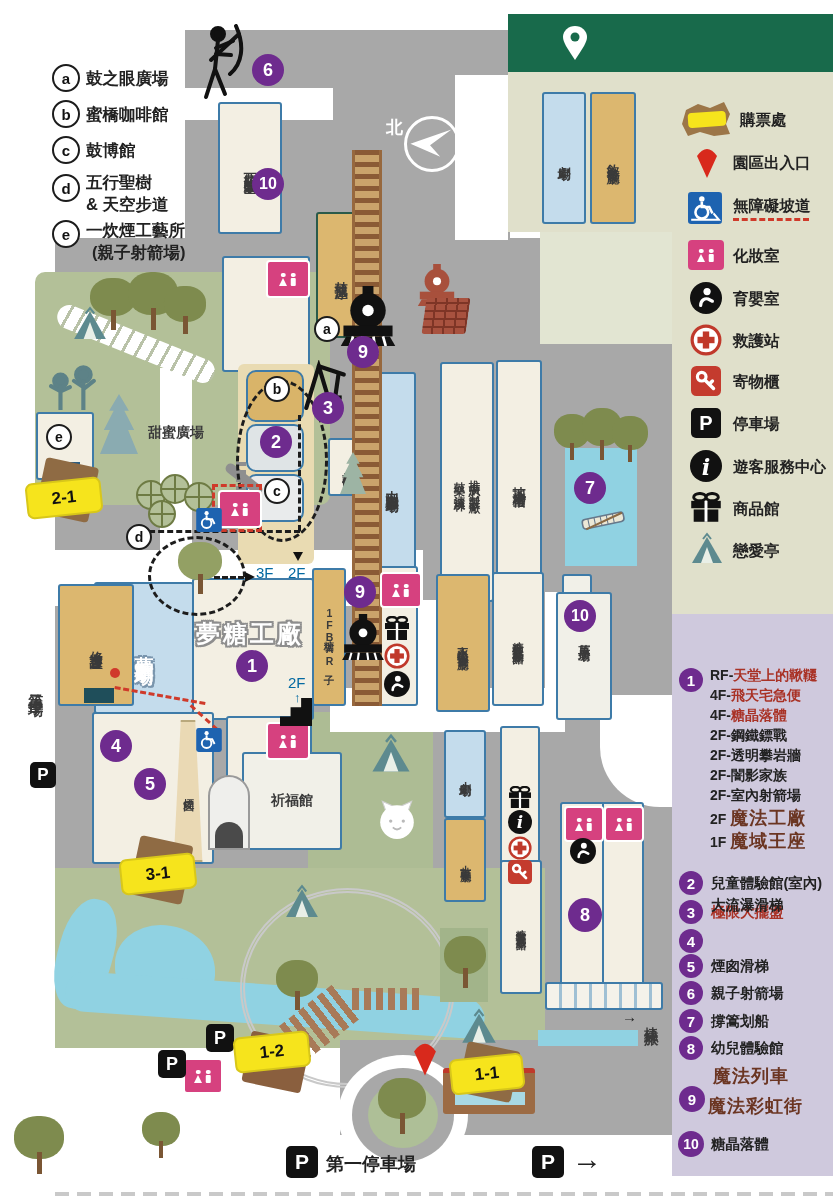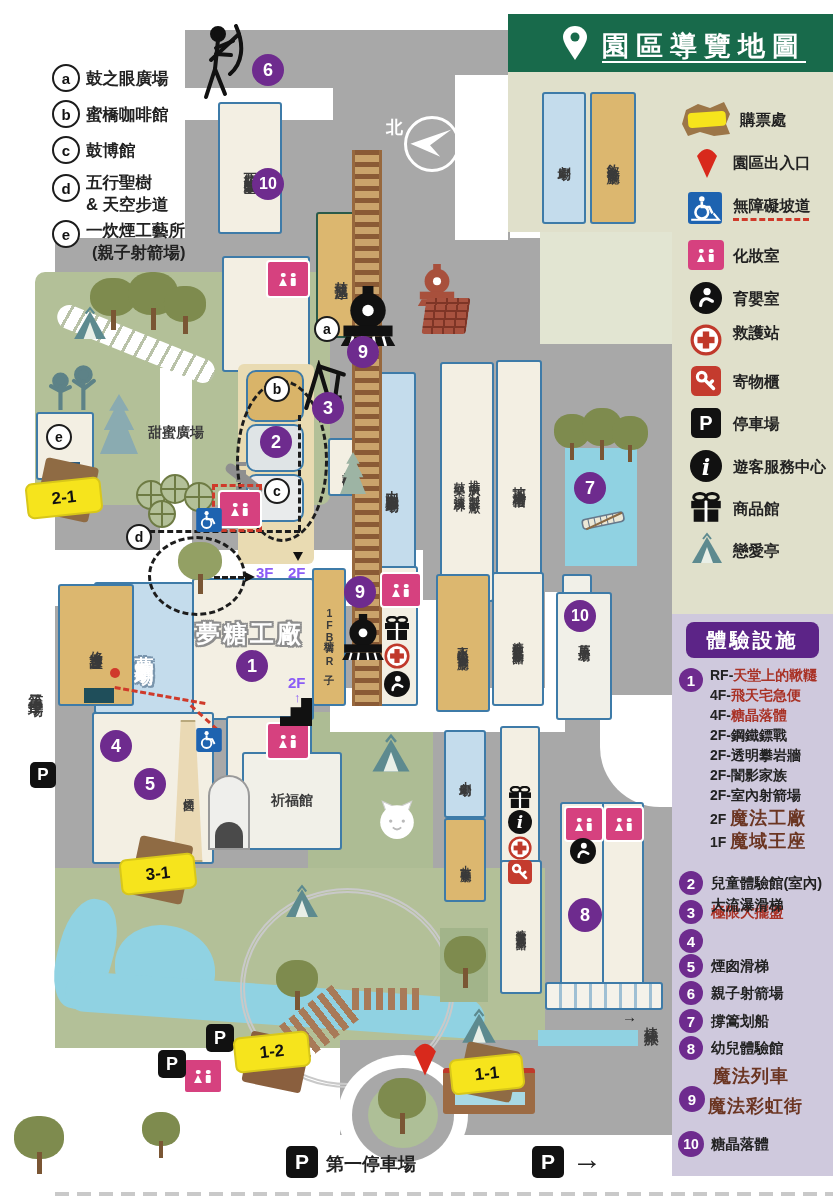--- a/index.html
+++ b/index.html
@@ -31,21 +31,21 @@
   .tree{position:absolute;z-index:30}
   .tree .fol{position:absolute;left:0;top:0;width:100%;height:74%;background:#7e8b4e;border-radius:46%}
   .tree .trk{position:absolute;left:45%;bottom:0;width:11%;height:38%;background:#7a5634}
   .pine{position:absolute;background:#8aabb1;z-index:30;
         clip-path:polygon(50% 0,76% 28%,64% 28%,90% 60%,74% 60%,100% 100%,0 100%,26% 60%,10% 60%,36% 28%,24% 28%)}
   .dline{position:absolute;border-top:3px dashed #1c1c1c;z-index:36}
   .dell{position:absolute;border:3px dashed #1c1c1c;border-radius:50%;z-index:36}
   .rline{position:absolute;border-top:3px dashed #cf3a2a;z-index:36}
   .arr-r{position:absolute;width:0;height:0;border-top:5px solid transparent;border-bottom:5px solid transparent;border-left:10px solid #111;z-index:37}
   .arr-d{position:absolute;width:0;height:0;border-left:5px solid transparent;border-right:5px solid transparent;border-top:9px solid #111;z-index:37}
-  .flab{position:absolute;font-weight:700;font-size:15px;color:#8b5cf6;z-index:37}
+  .flab{position:absolute;font-weight:400;font-size:15px;color:#0369a1;z-index:37}
   .paint{color:#fff;font-weight:800;letter-spacing:3px;
      text-shadow:2px 0 0 #8e8e8e,-2px 0 0 #8e8e8e,0 2px 0 #8e8e8e,0 -2px 0 #8e8e8e,2px 2px 0 #8e8e8e,-2px -2px 0 #8e8e8e,2px -2px 0 #8e8e8e,-2px 2px 0 #8e8e8e;}
   .paintb{color:#fff;font-weight:800;letter-spacing:4px;
      text-shadow:2px 0 0 #7a95ad,-2px 0 0 #7a95ad,0 2px 0 #7a95ad,0 -2px 0 #7a95ad,2px 2px 0 #7a95ad,-2px -2px 0 #7a95ad;}
   .magic{color:#6b3522;font-weight:800;letter-spacing:1px}
   .red{color:#a93226;font-weight:bold}
   .k{color:#222;font-weight:bold}
   .pre{color:#222;font-weight:bold}
   .lrow-label{font-size:15.5px;font-weight:bold;color:#222}
   .p1line{line-height:20px;font-size:14px;white-space:nowrap}
@@ -539,21 +539,20 @@
   </div>
 
   <div class="a" style="left:508px;top:72px;width:325px;height:160px;background:#e0e0cb;z-index:55"></div>
   <div class="a" style="left:672px;top:232px;width:161px;height:382px;background:#e0e0cb;z-index:55"></div>
   <div class="a" style="left:508px;top:14px;width:325px;height:58px;background:#186a4b;display:flex;align-items:center;z-index:56">
     <span class="a" style="left:54px;top:11px;width:26px;height:36px">
       <svg width="26" height="36" viewBox="0 0 26 34">
           <path d="M13 34 C5 22 1 16 1 11 a12 11 0 1 1 24 0 c0 5-4 11-12 23z" fill="#fff"></path>
           <circle cx="13" cy="11" r="4.5" fill="#186a4b"></circle>
         </svg></span>
-    <span style="position:absolute;left:94px;top:14px;color:#fff;font-size:27px;font-weight:800;letter-spacing:7px;text-decoration:underline;text-underline-offset:6px;text-decoration-thickness:2px">園區導覽地圖</span>
   </div>
   <div class="bldg blue" style="left:542px;top:92px;width:44px;height:132px;z-index:57">
     <span class="vt" style="font-size:13px">劇場</span>
     </div>
   <div class="bldg tan" style="left:590px;top:92px;width:46px;height:132px;z-index:57">
     <span class="vt" style="font-size:13px">飲食餐廳</span>
     </div>
 
   <div class="a" style="left:680px;top:100px;width:52px;height:38px;z-index:57">
     <svg width="52" height="38" viewBox="0 0 52 38">
@@ -587,21 +586,21 @@
         <circle cx="16" cy="9" r="3.4" fill="#fff"></circle>
         <path d="M10 22c0-5 4-7 7-6l4 2" stroke="#fff" stroke-width="3" fill="none" stroke-linecap="round"></path>
       </svg></div>
   <span class="a lrow-label" style="left:733px;top:289px;z-index:57">育嬰室</span>
   <div class="a" style="left:690px;top:324px;width:32px;height:32px;z-index:57">
     <svg width="32" height="32" viewBox="0 0 30 30">
         <circle cx="15" cy="15" r="13" fill="#fff" stroke="#c0392b" stroke-width="3"></circle>
         <rect x="12" y="7" width="6" height="16" fill="#c0392b"></rect>
         <rect x="7" y="12" width="16" height="6" fill="#c0392b"></rect>
       </svg></div>
-  <span class="a lrow-label" style="left:733px;top:323px;z-index:57">救護站</span>
+  <span class="a lrow-label" style="left:733px;top:331px;z-index:57">救護站</span>
   <div class="a" style="left:691px;top:366px;width:30px;height:30px;z-index:57">
     <svg width="30" height="30" viewBox="0 0 28 28">
         <rect width="28" height="28" rx="5" fill="#c43b2e"></rect>
         <circle cx="10" cy="10" r="4" fill="none" stroke="#fff" stroke-width="3"></circle>
         <path d="M13 13 L21 21 M17 17 l3 -3" stroke="#fff" stroke-width="3.2" fill="none" stroke-linecap="round"></path>
       </svg></div>
   <span class="a lrow-label" style="left:733px;top:372px;z-index:57">寄物櫃</span>
   <div class="pbox" style="left:691px;top:408px;width:30px;height:30px;font-size:20px;z-index:57">P</div>
   <span class="a lrow-label" style="left:733px;top:414px;z-index:57">停車場</span>
   <div class="a" style="left:690px;top:450px;width:32px;height:32px;z-index:57">
@@ -621,23 +620,20 @@
   <span class="a lrow-label" style="left:733px;top:499px;z-index:57">商品館</span>
   <div class="a" style="left:690px;top:532px;width:34px;height:32px;z-index:57">
     <svg width="34" height="32" viewBox="0 0 34 30">
         <path d="M13 6 L17 1 L21 6" stroke="#5d8a8f" stroke-width="2" fill="none"></path>
         <path d="M17 4 L2 30 L32 30 Z" fill="#5d8a8f"></path>
         <path d="M17 14 L11 30 L23 30 Z" fill="#e9efe7"></path>
       </svg></div>
   <span class="a lrow-label" style="left:733px;top:541px;z-index:57">戀愛亭</span>
 
   <div class="a" style="left:672px;top:614px;width:161px;height:562px;background:#cfc9dd;z-index:55"></div>
-  <div class="a" style="left:686px;top:622px;width:133px;height:36px;background:#5c2487;border-radius:8px;display:flex;align-items:center;justify-content:center;z-index:57">
-    <span style="color:#fff;font-size:20px;font-weight:800;letter-spacing:3px">體驗設施</span>
-    </div>
   <div class="badge" style="left:679px;top:668px;width:24px;height:24px;font-size:15px;z-index:57">1</div>
   <div class="a" style="left:710px;top:665px;width:122px;z-index:57">
     <div class="p1line"><span class="pre">RF-</span><span class="red">天堂上的鞦韆</span></div>
     <div class="p1line"><span class="pre">4F-</span><span class="red">飛天宅急便</span></div>
     <div class="p1line"><span class="pre">4F-</span><span class="red">糖晶落體</span></div>
     <div class="p1line"><span class="pre">2F-</span><span class="k">鋼鐵鏢戰</span></div>
     <div class="p1line"><span class="pre">2F-</span><span class="k">透明攀岩牆</span></div>
     <div class="p1line"><span class="pre">2F-</span><span class="k">闇影家族</span></div>
     <div class="p1line"><span class="pre">2F-</span><span class="k">室內射箭場</span></div>
     <div class="p1line" style="margin-top:4px;line-height:19px"><span class="pre" style="font-size:14px">2F</span> <span class="magic" style="font-size:18px">魔法工廠</span></div>

